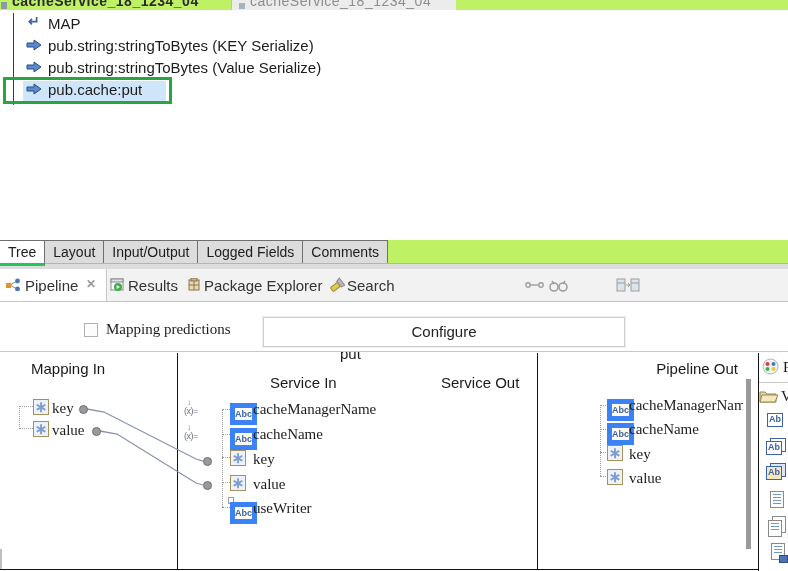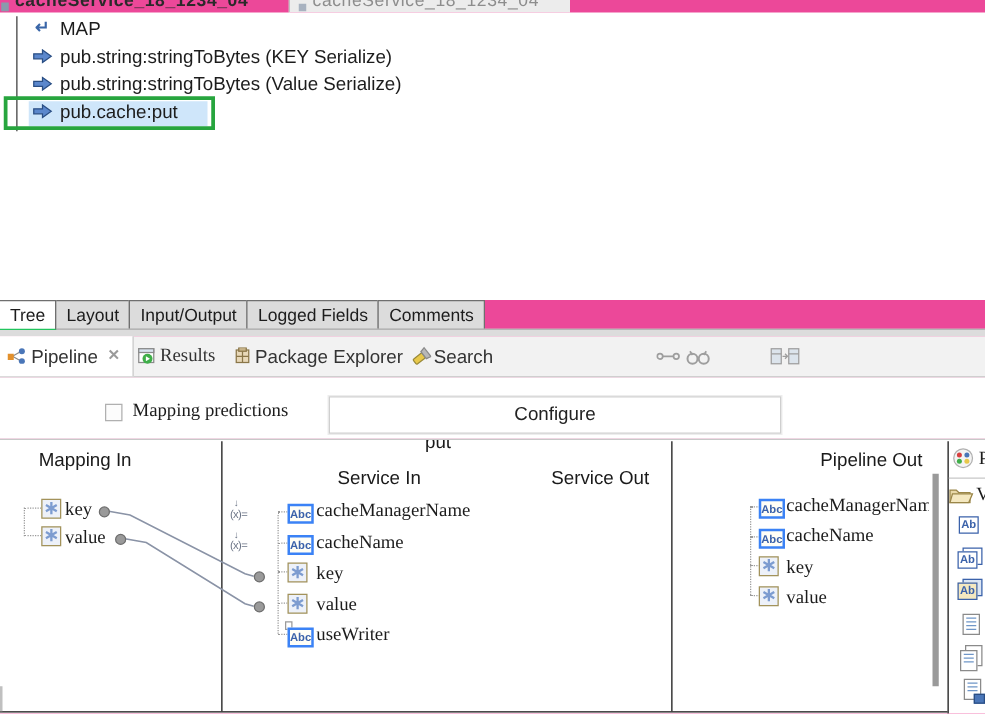--- a/index.html
+++ b/index.html
@@ -1,47 +1,47 @@
 <!DOCTYPE html>
 <html><head>
 <meta charset="utf-8">
 <style>
   html,body{margin:0;padding:0;background:#fff;}
-  .screen{position:relative;width:788px;height:571px;background:#ec4899;overflow:hidden;
+  .screen{position:relative;width:788px;height:571px;background:#bef264;overflow:hidden;
           font-family:"Liberation Sans",sans-serif;color:#1c1c1c;}
   .abs{position:absolute;}
   .t{position:absolute;font-size:15px;color:#1c1c1c;white-space:nowrap;font-family:Liberation Serif, serif;}
   
   .edtab{position:absolute;top:0;height:10px;overflow:hidden;}
   .edtab .lbl{position:relative;top:-8px;font-size:14px;font-weight:bold;color:#2a2a2a;white-space:nowrap;letter-spacing:.5px;}
   .edtab2{background:#ececec;border-left:1px solid #c0c0c0;}
   .edtab2 .lbl{color:#8d8d8d;font-weight:normal;}
   
   .scopeline{position:absolute;width:1px;background:#3c3c3c;}
   .step-label{font-size:15px;}
   .sel-bg{background:#cfe6fa;}
   .hl-box{position:absolute;border:3px solid #27a53e;}
   
   .btab{position:relative;display:inline-block;height:22px;line-height:22px;padding:0 8px;font-size:14px;
         background:#dcdcdc;border:1px solid #6f6f6f;margin-left:-1px;vertical-align:top;}
-  .btab.active{background:#fff;border-bottom:1px solid #22c55e;z-index:2;}
+  .btab.active{background:#fff;border-bottom:3px solid #22c55e;z-index:2;}
   
   .viewbar{position:absolute;left:0;top:269px;width:788px;height:33px;background:#f2f2f2;border-bottom:1px solid #c4c4c4;box-sizing:border-box;}
   .vtab-label{position:absolute;top:8px;font-size:15px;color:#333;white-space:nowrap;}
   .vtab-active{position:absolute;left:0;top:0;width:106px;height:32px;background:#fff;border-right:1px solid #c6c6c6;}
   .close-x{position:absolute;top:8px;font-size:12px;color:#9a9a9a;font-weight:bold;}
   .tbico{position:absolute;top:277px;color:#a8a8a8;font-size:14px;line-height:16px;}
   .tbsep{position:absolute;top:278px;width:1px;height:17px;background:#d4d4d4;}
   
   .setval{position:absolute;width:20px;height:18px;color:#6b7486;font-size:9px;line-height:9px;text-align:left;}
   .setval .sva{position:absolute;left:3px;top:-2px;font-size:8px;}
   .setval .svb{position:absolute;left:0;top:7px;letter-spacing:-0.5px;}
   .setval.gray{color:#a8a8a8;}
   
-  .fico{position:absolute;width:17px;height:12px;border:2px solid #3b82f6;background:#fffef6;color:#3b62aa;
+  .fico{position:absolute;width:17px;height:12px;border:5px solid #3b82f6;background:#fffef6;color:#3b62aa;
         font-size:9px;font-weight:bold;text-align:center;line-height:12px;box-sizing:content-box;}
   .oico{position:absolute;width:14px;height:14px;border:1px solid #a3925a;background:#edf1f9;color:#7d9cd0;
         font-size:15px;font-weight:bold;text-align:center;line-height:13px;}
   .optmark{position:absolute;width:4px;height:5px;border:1px solid #9a9a9a;background:#fff;}
   .circ{position:absolute;width:7px;height:7px;border-radius:50%;background:#9a9a9a;border:1px solid #6e6e6e;}
   .dv{position:absolute;width:0;border-left:1px dotted #9a9a9a;}
   .dh{position:absolute;height:0;border-top:1px dotted #9a9a9a;}
   .vline{position:absolute;width:1px;background:#111;}
   .hline{position:absolute;height:1px;background:#111;}
   .grayline{position:absolute;height:1px;background:#c8c8c8;}
@@ -122,21 +122,21 @@
       <span class="vtab-label" style="left:25px;">Pipeline</span>
       <span class="close-x" style="left:86px;">✕</span>
     </div>
     <div>
       <svg class="abs" style="left:110px;top:9px;" width="15" height="14">
         <rect x="1" y="1" width="12" height="11" fill="#fff" stroke="#8a8a8a"></rect>
         <rect x="1" y="1" width="12" height="3" fill="#d8e4f0" stroke="#8a8a8a"></rect>
         <circle cx="8" cy="9" r="4" fill="#3fae49"></circle>
           <path d="M6.7 7 L10 9 L6.7 11 z" fill="#fff"></path>
       </svg>
-      <span class="vtab-label" style="left:128px;font-family:Liberation Serif, serif;">Results</span>
+      <span class="vtab-label" style="left:128px;">Results</span>
     </div>
     <div>
       <svg class="abs" style="left:187px;top:9px;" width="14" height="14">
         <rect x="2" y="2" width="10" height="10" fill="#e8d8b8" stroke="#8a7648"></rect>
         <line x1="7" y1="2" x2="7" y2="12" stroke="#8a7648"></line>
           <line x1="2" y1="7" x2="12" y2="7" stroke="#8a7648"></line>
         <rect x="4" y="0" width="6" height="3" fill="#c8b48a" stroke="#8a7648"></rect>
       </svg>
       <span class="vtab-label" style="left:204px;">Package Explorer</span>
     </div>

